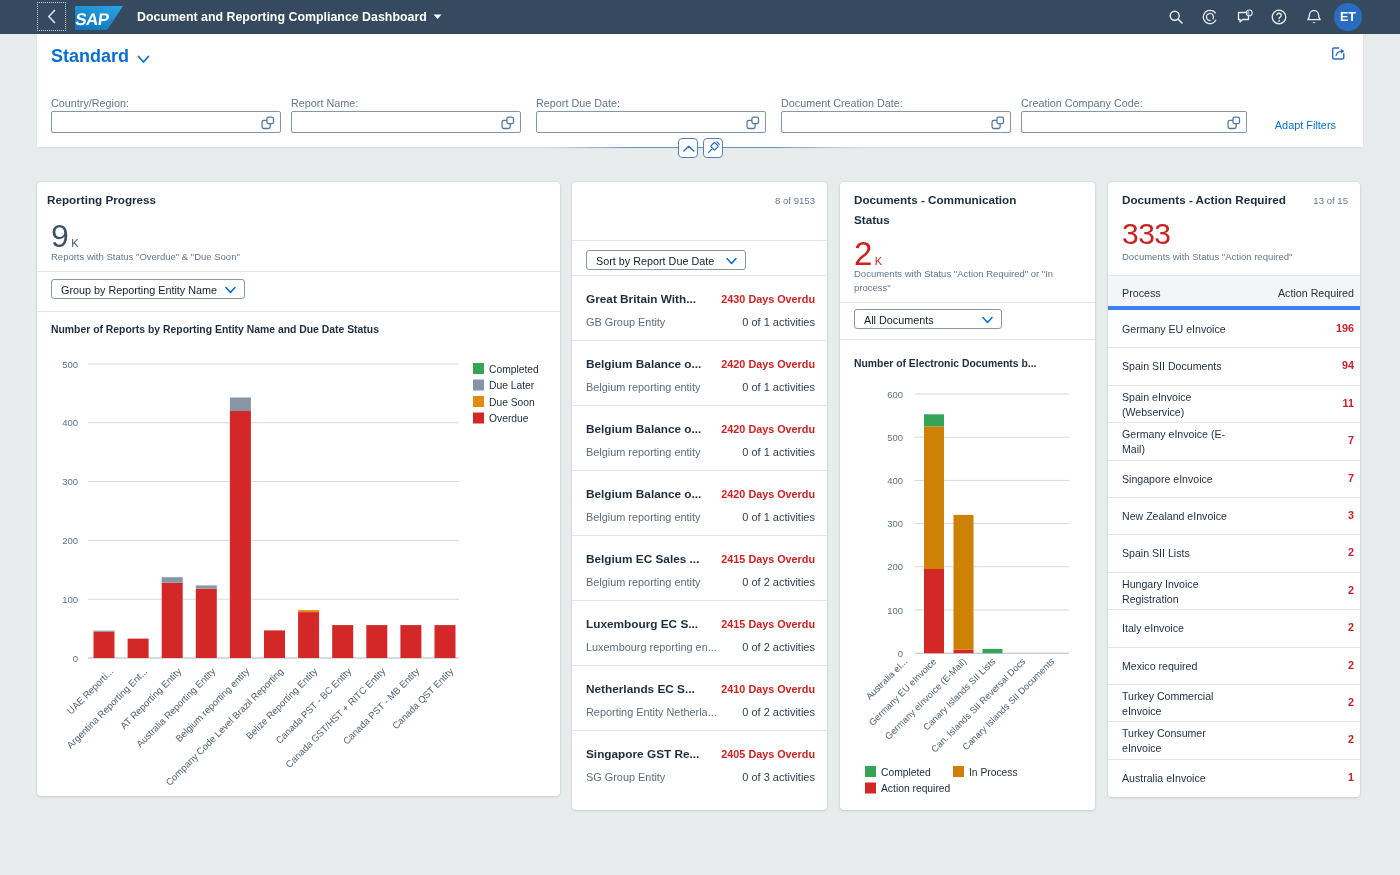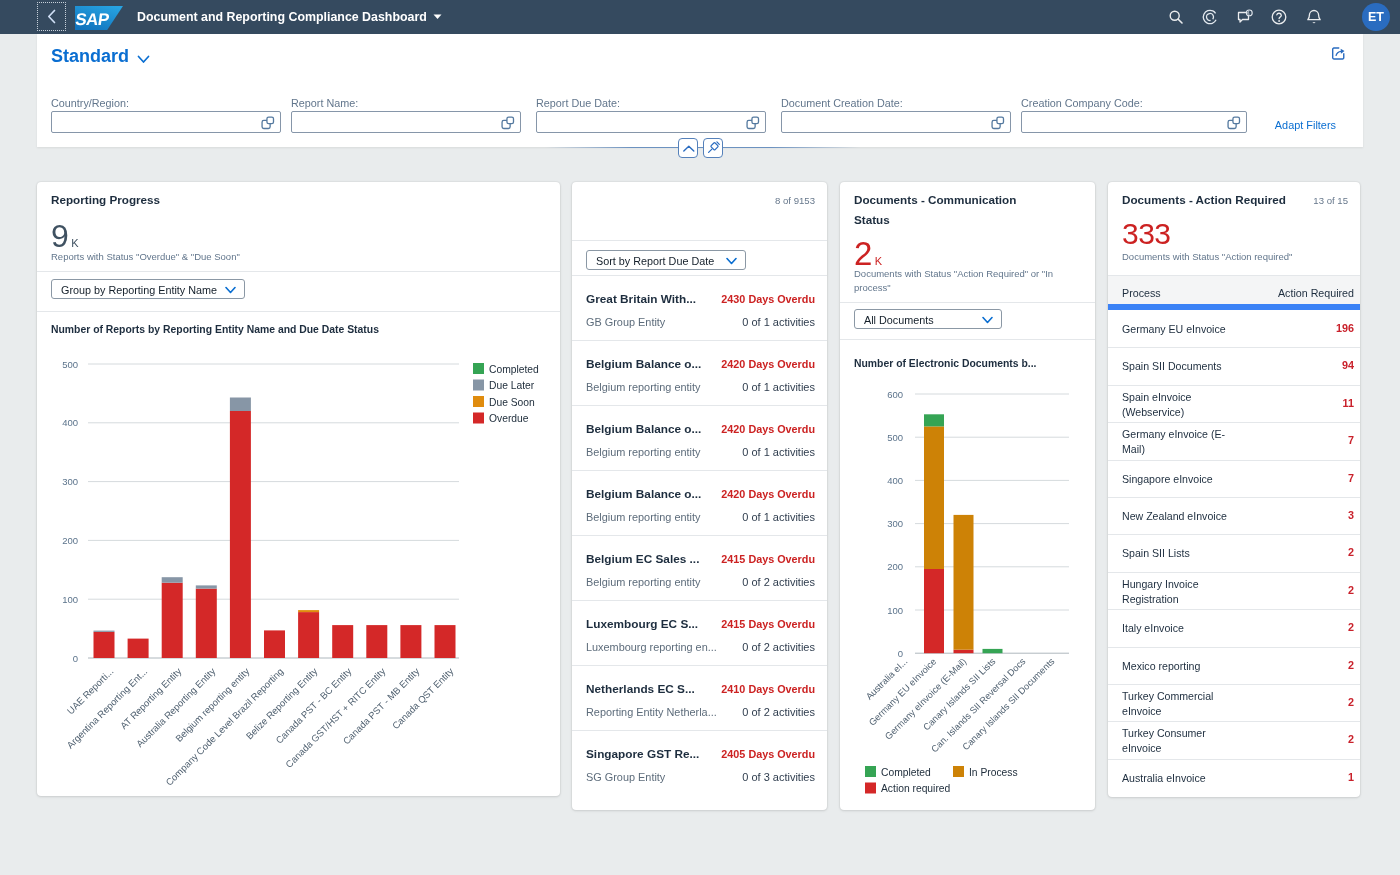--- a/index.html
+++ b/index.html
@@ -74,21 +74,21 @@
     </svg>
   <svg class="hic" style="position:absolute;left:1271px;top:9px;" width="16" height="16" viewBox="0 0 16 16">
       <circle cx="8" cy="8" r="6.8" stroke="#eaecee" stroke-width="1.3" fill="none"></circle>
       <path d="M5.8 5.9 a2.3 2.3 0 0 1 4.5 0.5 c0 1.4-2.2 1.7-2.2 3.2" stroke="#eaecee" stroke-width="1.3" fill="none" stroke-linecap="round"></path>
       <circle cx="8.1" cy="12" r="0.9" fill="#eaecee"></circle>
     </svg>
   <svg class="hic" style="position:absolute;left:1306px;top:9px;" width="16" height="16" viewBox="0 0 16 16">
       <path d="M8 1.5 a4.6 4.6 0 0 1 4.6 4.6 c0 3.2 1.6 4.6 1.6 4.6 h-12.4 c0 0 1.6-1.4 1.6-4.6 a4.6 4.6 0 0 1 4.6-4.6 Z" stroke="#eaecee" stroke-width="1.3" fill="none" stroke-linejoin="round"></path>
       <path d="M6.5 13.2 a1.6 1.6 0 0 0 3 0" fill="#eaecee"></path>
     </svg>
-  <div style="position:absolute;left:1334px;top:3px;width:28px;height:28px;border-radius:50%;background:#2a6cc0;color:#fff;font-size:12.5px;font-weight:700;text-align:center;line-height:28px;margin-left:28px;">ET</div>
+  <div style="position:absolute;left:1334px;top:3px;width:28px;height:28px;border-radius:50%;background:#2a6cc0;color:#fff;font-size:12.5px;font-weight:700;text-align:center;line-height:28px;">ET</div>
 </div>
 <div id="band">
   <div style="position:absolute;left:14px;top:12px;font-size:18px;font-weight:700;color:#0a6ed1;">Standard</div>
   <svg style="position:absolute;left:100px;top:21px;" width="13" height="9" viewBox="0 0 13 9">
       <path d="M1.5 1.5 L6.5 7 L11.5 1.5" stroke="#0a6ed1" stroke-width="1.7" fill="none" stroke-linecap="round" stroke-linejoin="round"></path>
     </svg>
   <svg style="position:absolute;left:1294px;top:12px;" width="15" height="15" viewBox="0 0 16 16">
       <path d="M8.8 2.2 H3 a1.2 1.2 0 0 0 -1.2 1.2 V12.6 a1.2 1.2 0 0 0 1.2 1.2 H12.4 a1.2 1.2 0 0 0 1.2-1.2 V7.6" stroke="#2a6cc0" stroke-width="1.5" fill="none"></path>
       <path d="M5.3 10.6 C5.9 7.6 8.2 5.9 11 5.7" stroke="#2a6cc0" stroke-width="1.4" fill="none"></path>
       <path d="M10.3 2.8 L14.4 5.3 L10.6 8.3 Z" fill="#2a6cc0"></path>
@@ -142,21 +142,21 @@
   <div class="colbtn" style="left:703px;">
       <svg width="14" height="14" viewBox="0 0 14 14" style="position:absolute;left:2.5px;top:2.5px;">
         <rect x="4.7" y="2.5" width="5.6" height="5.6" rx="0.9" transform="rotate(45 7.5 5.3)" stroke="#2a6cc0" stroke-width="1.2" fill="none"></rect>
         <path d="M1.6 11.4 L4.9 8.1" stroke="#2a6cc0" stroke-width="1.2" stroke-linecap="round"></path>
         <path d="M9.9 0.9 L12.3 3.3" stroke="#2a6cc0" stroke-width="1.2" stroke-linecap="round"></path>
       </svg>
     </div>
 </div>
 <div id="collapse"></div>
 <div class="card" id="card1">
-  <div class="ctitle" style="position:absolute;left:14px;top:8px;">Reporting Progress</div>
+  <div class="ctitle" style="position:absolute;left:0;top:8px;padding-left:10px;">Reporting Progress</div>
   <div class="kpi" style="left:14px;top:38px;font-size:32px;">9<span class="unit">K</span></div>
   <div class="ksub" style="left:14px;top:68px;">Reports with Status "Overdue" &amp; "Due Soon"</div>
   <div class="hr" style="top:89px;"></div>
   <div class="sel" style="left:14px;top:97px;width:194px;">
       <span class="txt">Group by Reporting Entity Name</span>
       <svg class="chev" width="11" height="8" viewBox="0 0 11 8">
         <path d="M1 1.5 L5.5 6.5 L10 1.5" stroke="#0a6ed1" stroke-width="1.6" fill="none" stroke-linecap="round" stroke-linejoin="round"></path>
       </svg>
     </div>
   <div class="hr" style="top:129px;"></div>
@@ -343,21 +343,21 @@
       <rect x="25" y="600.5" width="11" height="11" fill="#d42828"></rect>
         <text x="41" y="610">Action required</text>
     </g>
   </svg>
 </div>
 <div class="card" id="card4">
   <div class="ctitle" style="position:absolute;left:14px;top:8px;">Documents - Action Required</div>
   <div class="counter" style="right:12px;top:13px;">13 of 15</div>
   <div class="kpi red" style="left:14px;top:37px;font-size:30px;line-height:30px;">333</div>
   <div class="ksub" style="left:14px;top:68px;">Documents with Status "Action required"</div>
-  <div style="position:absolute;left:0;top:93px;width:100%;height:35px;background:#f4f5f6;border-top:1px solid #e4e7ea;border-bottom:6px solid #3b82f6;">
+  <div style="position:absolute;left:0;top:93px;width:100%;height:35px;background:#f4f5f6;border-top:1px solid #e4e7ea;border-bottom:4px solid #3b82f6;">
     <span style="position:absolute;left:14px;top:11px;font-size:10.7px;color:#1d2d3e;">Process</span>
     <span style="position:absolute;right:6px;top:11px;font-size:10.7px;color:#1d2d3e;">Action Required</span>
   </div>
   <div class="trow" style="top:128px;">
       <span class="n">Germany EU eInvoice</span>
       <span class="v">196</span>
     </div>
   <div class="hr" style="top:165.4px;"></div>
   <div class="trow" style="top:165.4px;">
       <span class="n">Spain SII Documents</span>
@@ -393,21 +393,21 @@
       <span class="n n2">Hungary Invoice<br>Registration</span>
       <span class="v">2</span>
     </div>
   <div class="hr" style="top:427.2px;"></div>
   <div class="trow" style="top:427.2px;">
       <span class="n">Italy eInvoice</span>
       <span class="v">2</span>
     </div>
   <div class="hr" style="top:464.6px;"></div>
   <div class="trow" style="top:464.6px;">
-      <span class="n">Mexico reporting</span>
+      <span class="n">Mexico required</span>
       <span class="v">2</span>
     </div>
   <div class="hr" style="top:502px;"></div>
   <div class="trow" style="top:502px;">
       <span class="n n2">Turkey Commercial<br>eInvoice</span>
       <span class="v">2</span>
     </div>
   <div class="hr" style="top:539.4px;"></div>
   <div class="trow" style="top:539.4px;">
       <span class="n n2">Turkey Consumer<br>eInvoice</span>

